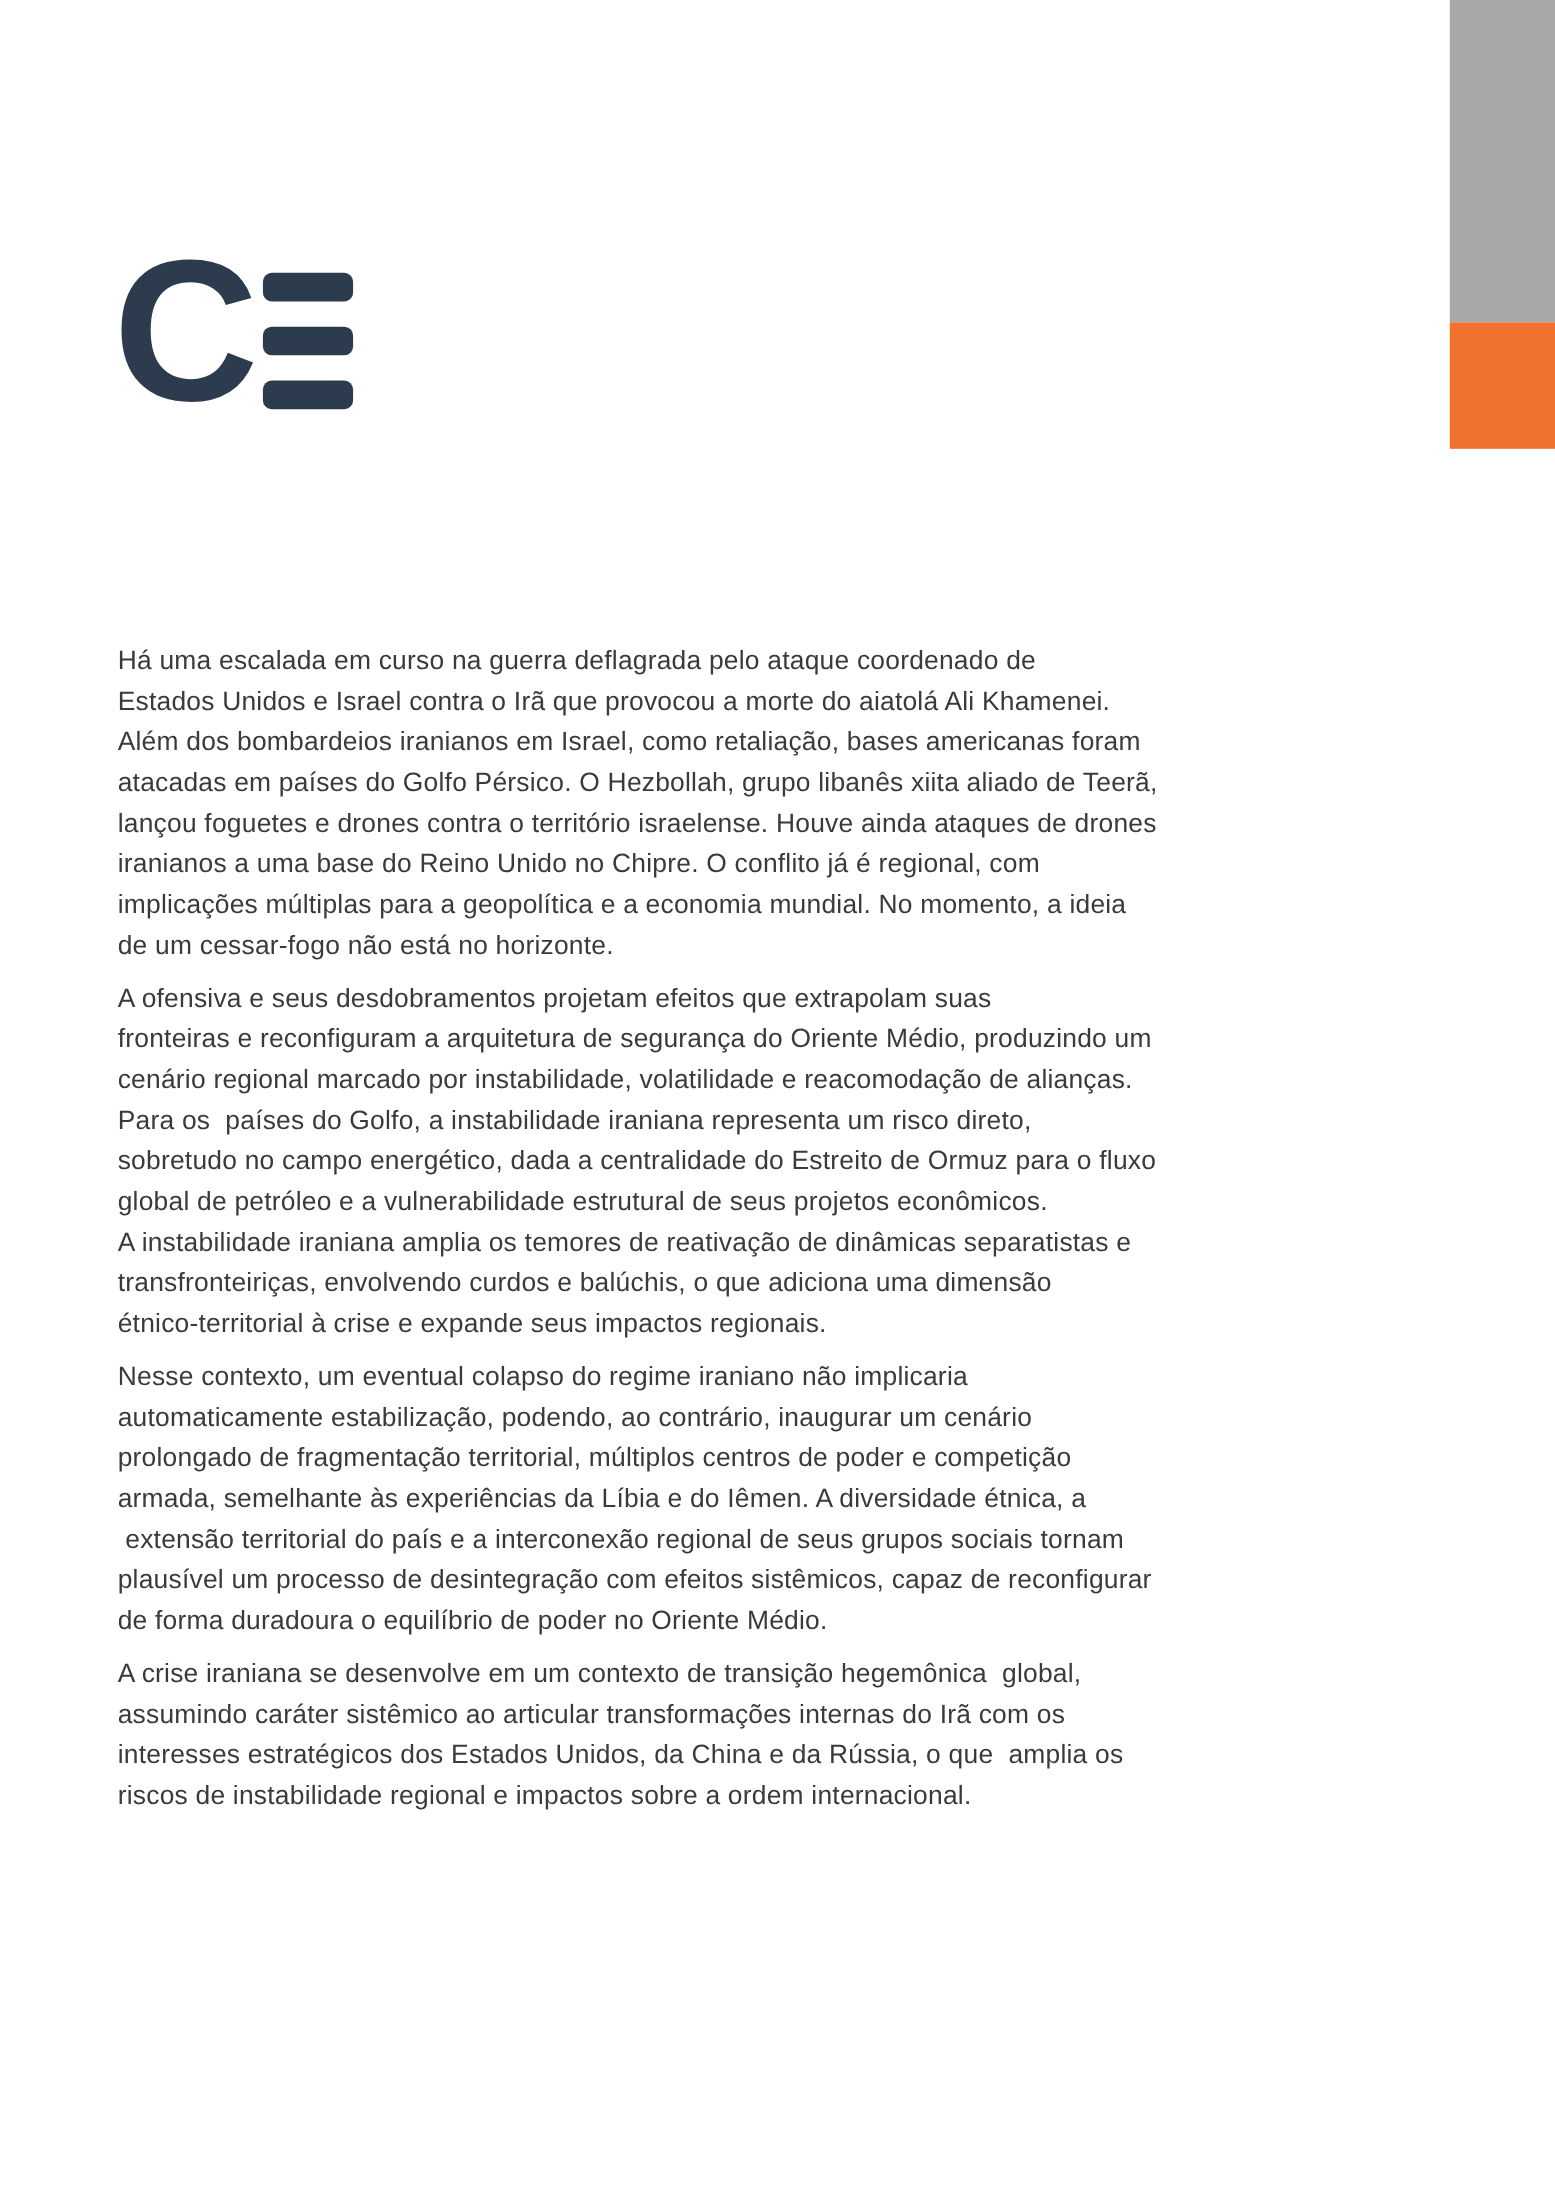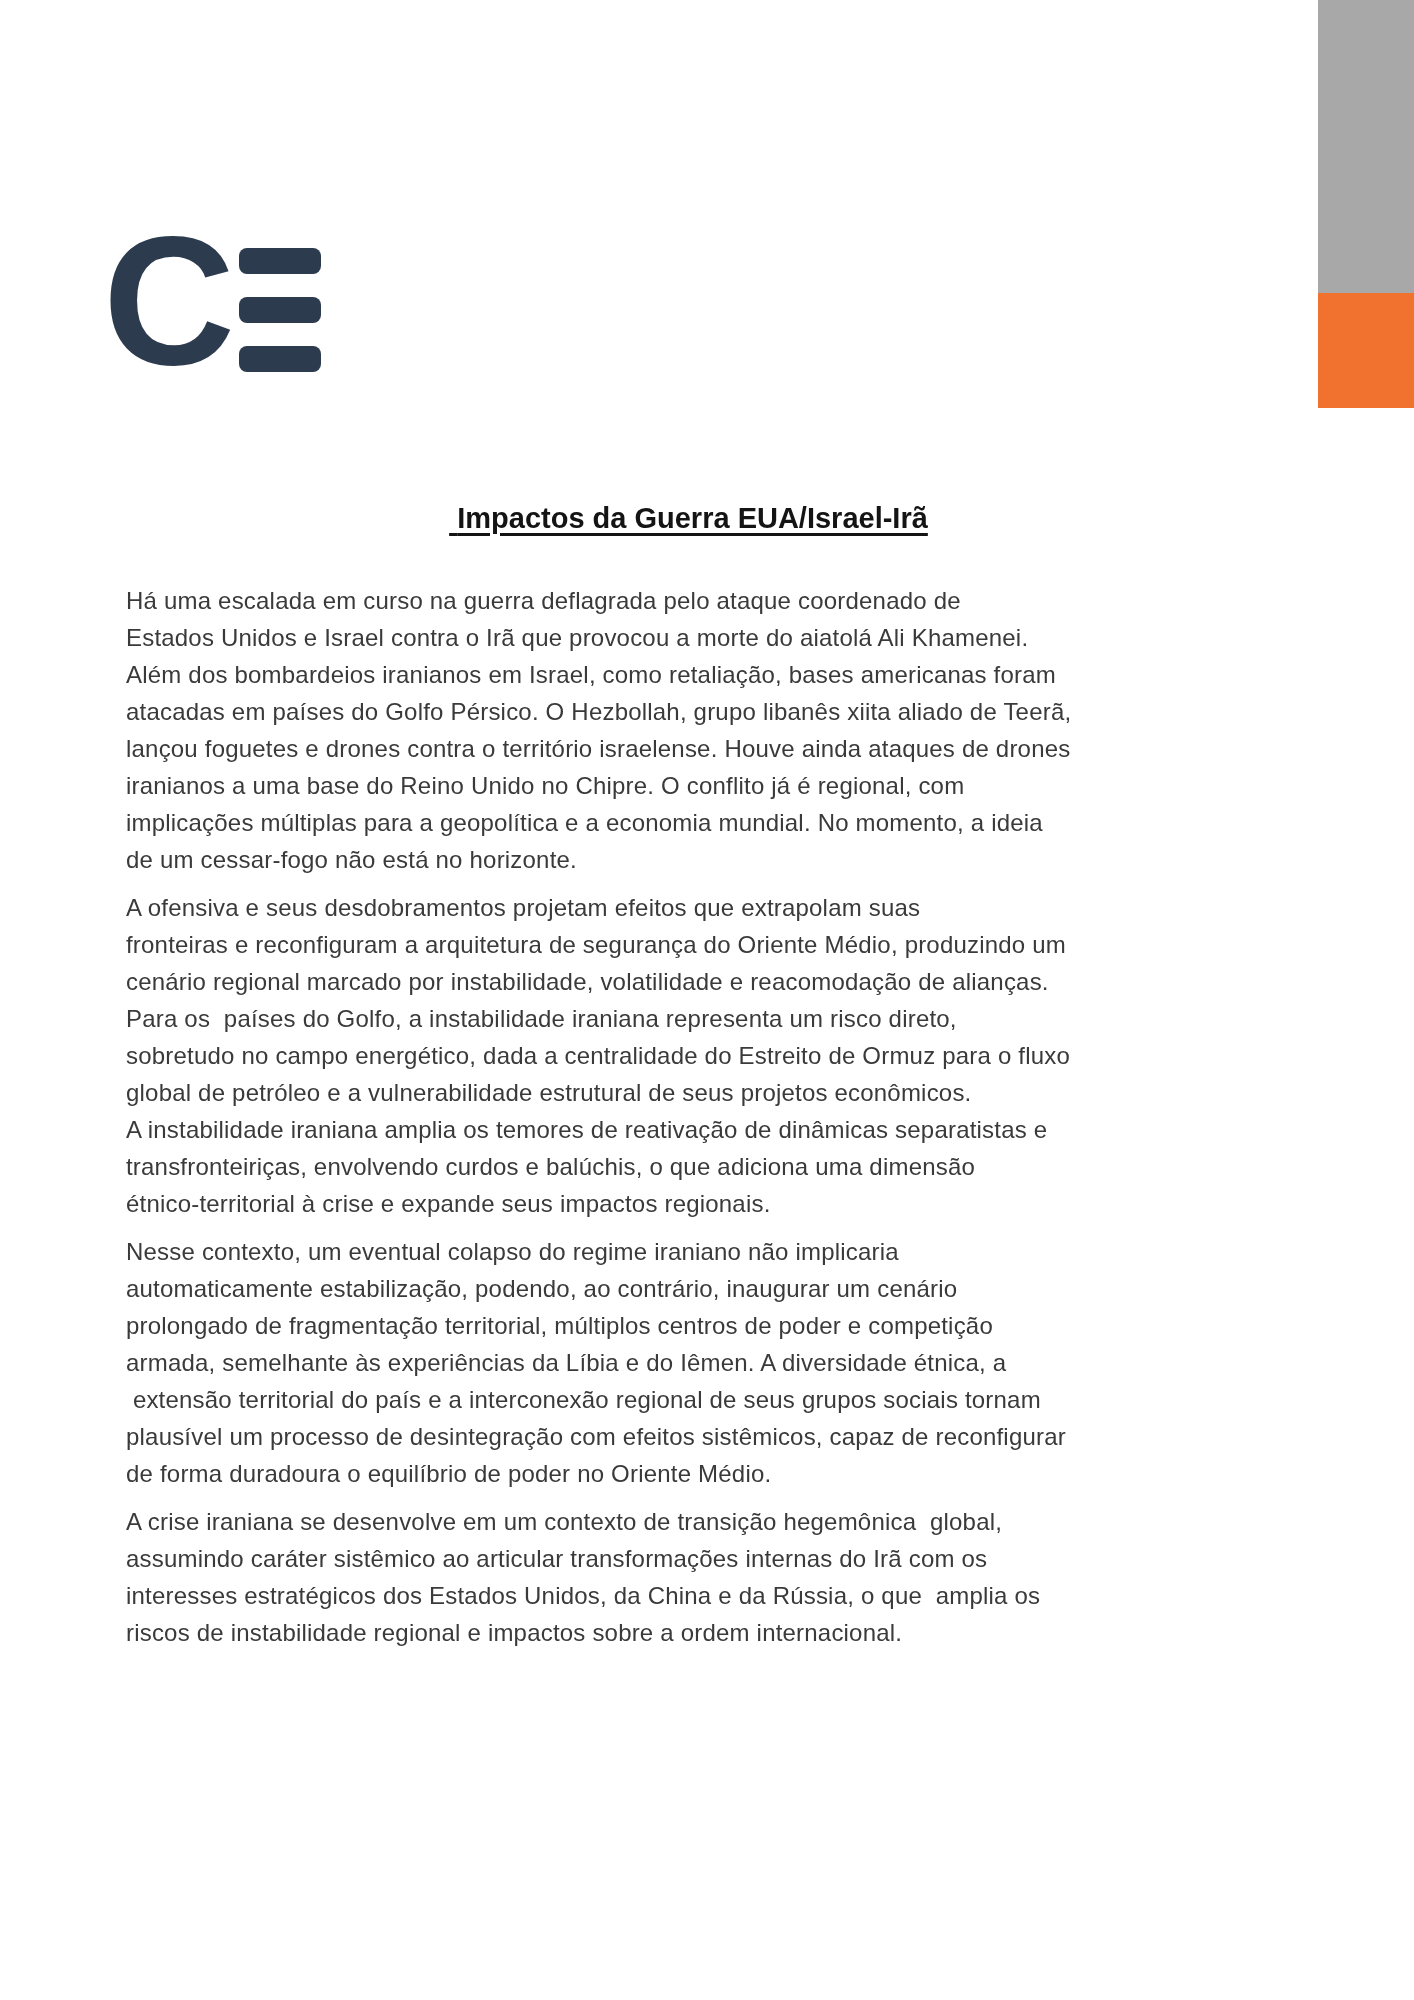--- a/index.html
+++ b/index.html
@@ -83,21 +83,20 @@
     text-decoration-thickness: 3px;
     text-underline-offset: 5px;
   }
 
   
   .doc-body {
     position: absolute;
     left: 107px;
     top: 582px;
     width: 1175px;
-    margin-left: 19px;
   }
   .doc-body p {
     margin: 0 0 11px 0;
     font-size: 24px;
     line-height: 37px;
     font-weight: 300;
     color: #3a3a3a;
     white-space: pre-wrap;
     letter-spacing: 0.2px;
   }
@@ -112,21 +111,20 @@
 
   <div class="logo">
     <span class="logo-letter">C</span>
     <span class="logo-ebars">
       <span class="bar"></span>
       <span class="bar"></span>
       <span class="bar"></span>
     </span>
   </div>
 
-  <h1 class="doc-title"> Impactos da Guerra EUA/Israel-Irã</h1>
 
   <div class="doc-body">
     <p>Há uma escalada em curso na guerra deflagrada pelo ataque coordenado de
 Estados Unidos e Israel contra o Irã que provocou a morte do aiatolá Ali Khamenei.
 Além dos bombardeios iranianos em Israel, como retaliação, bases americanas foram
 atacadas em países do Golfo Pérsico. O Hezbollah, grupo libanês xiita aliado de Teerã,
 lançou foguetes e drones contra o território israelense. Houve ainda ataques de drones
 iranianos a uma base do Reino Unido no Chipre. O conflito já é regional, com
 implicações múltiplas para a geopolítica e a economia mundial. No momento, a ideia
 de um cessar-fogo não está no horizonte.</p>

